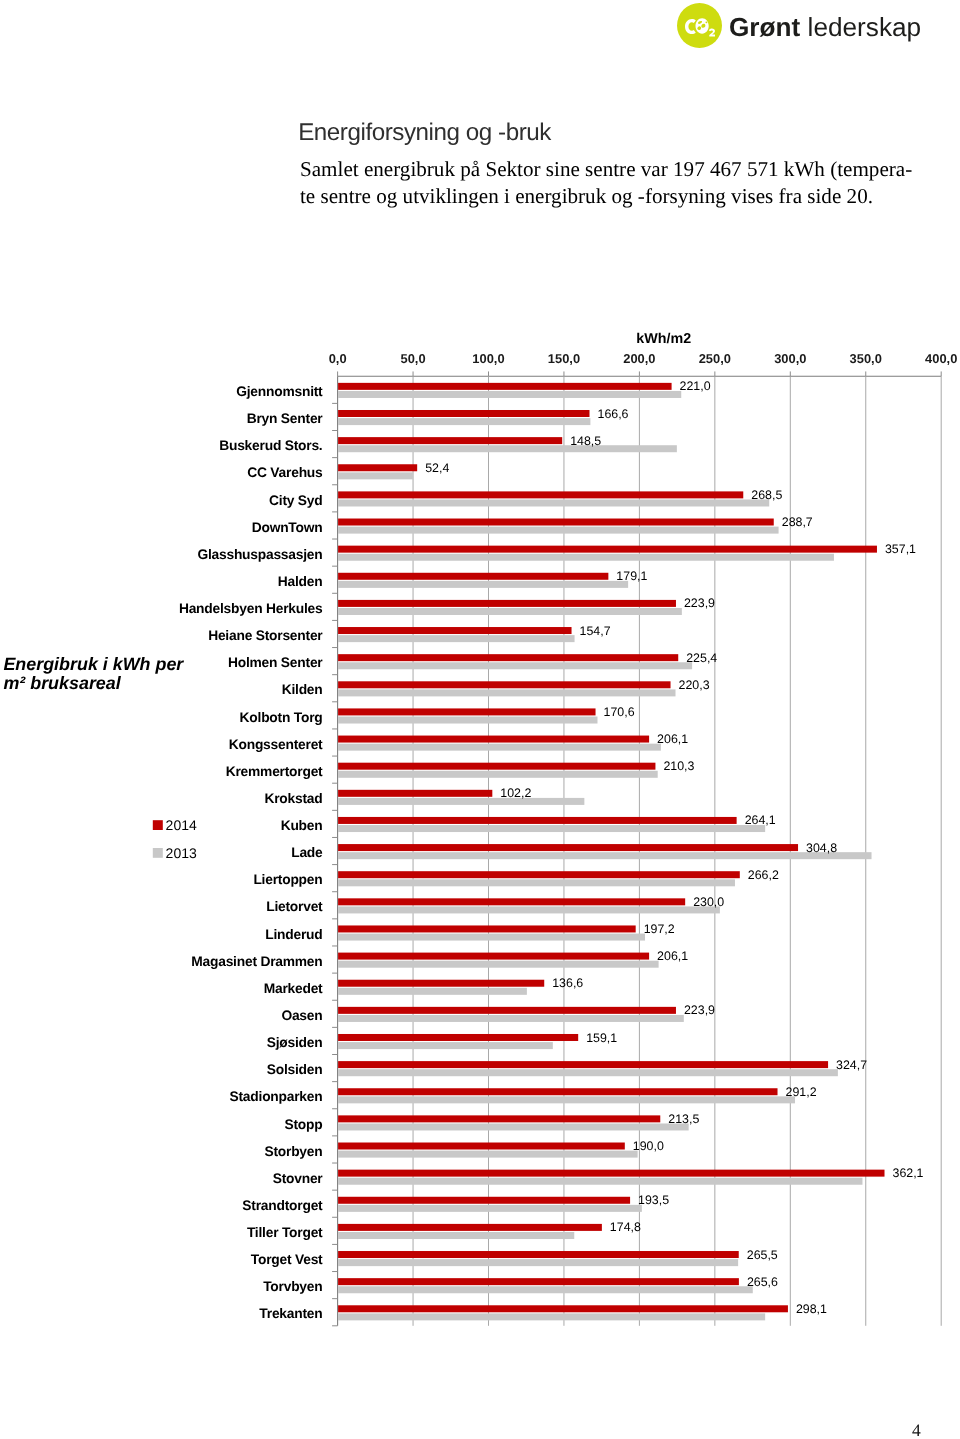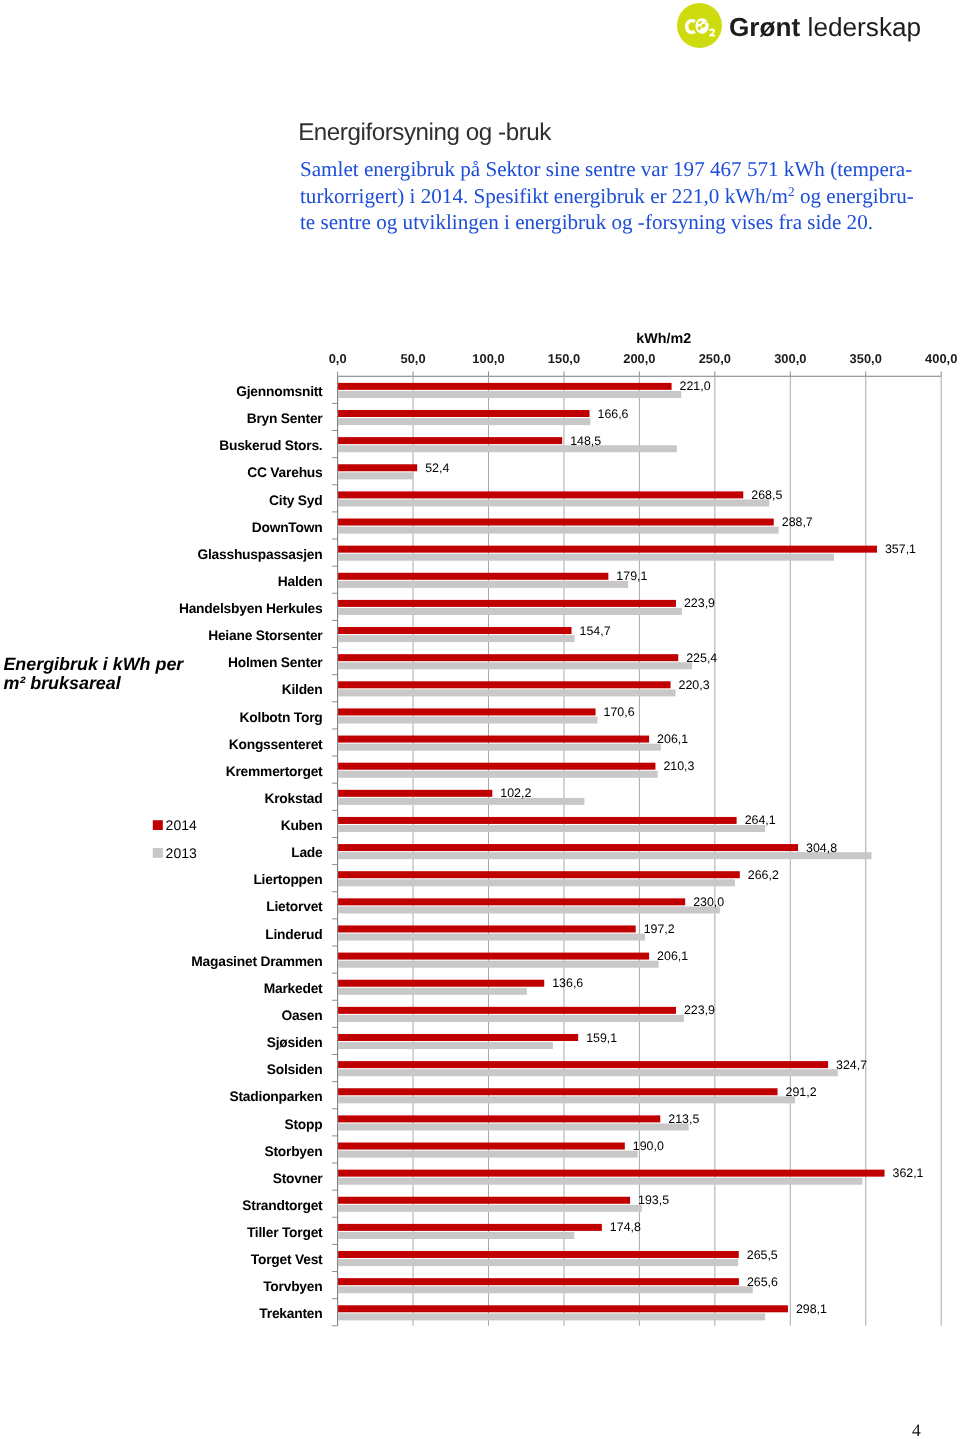--- a/index.html
+++ b/index.html
@@ -14,21 +14,21 @@
   #brand .wordmark{position:absolute;left:52px;top:0;height:45px;line-height:48.4px;
        font-size:26.2px;color:#1d1d1b;white-space:nowrap;letter-spacing:0px;}
   #brand .wordmark .b{font-weight:700;}
   #brand .wordmark .l{font-weight:400;}
 
   
   #title{position:absolute;left:298.2px;top:121.2px;font-size:24.2px;color:#2f2f2f;
          font-weight:400;margin:0;line-height:24px;letter-spacing:-0.45px;text-align:center;}
   #body{position:absolute;left:300px;top:156.3px;width:620px;
         font-family:"Liberation Serif",serif;font-size:21.12px;line-height:26.5px;
-        color:#1d4ed8;}
+        color:#000000;}
   #body .ln{white-space:nowrap;}
   #body sup{font-size:0.63em;vertical-align:0.56em;line-height:0;}
 
   
   #chart{position:absolute;left:0;top:0;width:960px;height:1439px;}
   .axt{font-family:"Liberation Sans",sans-serif;font-size:12.9px;font-weight:700;fill:#1a1a1a;}
   .cat{font-family:"Liberation Sans",sans-serif;font-size:13.8px;font-weight:700;fill:#000;
        letter-spacing:-0.22px;}
   .dl{font-family:"Liberation Sans",sans-serif;font-size:12.4px;fill:#000;}
   .ttl{font-family:"Liberation Sans",sans-serif;font-size:14.3px;font-weight:700;fill:#000;}
@@ -62,21 +62,20 @@
           <path d="M29.5 18.4c0.7 0.1 1.1 1.0 0.6 1.5-0.5 0.5-1.5 0.2-1.6-0.5-0.1-0.6 0.4-1.1 1.0-1.0z" class="cut" fill="#CEDC0F"></path>
         </g>
       </svg>
     </span>
     <span class="wordmark"><span class="b">Grønt</span> <span class="l">lederskap</span></span>
   </div>
 
   <h1 id="title">Energiforsyning og -bruk</h1>
   <div id="body">
       <div class="ln">Samlet energibruk på Sektor sine sentre var 197 467 571 kWh (tempera-</div>
-      <div class="ln">turkorrigert) i 2014. Spesifikt energibruk er 221,0 kWh/m<sup>2</sup> og energibru-</div>
       <div class="ln">te sentre og utviklingen i energibruk og -forsyning vises fra side 20.</div>
     </div>
 
   <div id="chart">
     <svg id="chartsvg" width="960" height="1439">
         <line x1="337.6" y1="376.25" x2="941.2" y2="376.25" stroke="#7d7d7d" stroke-width="1.1"></line>
         <line x1="337.6" y1="376.25" x2="337.6" y2="1325.8" stroke="#7d7d7d" stroke-width="1.1"></line>
         <line x1="413.05" y1="376.25" x2="413.05" y2="1325.8" stroke="#a9a9a9" stroke-width="1"></line>
         <line x1="488.5" y1="376.25" x2="488.5" y2="1325.8" stroke="#a9a9a9" stroke-width="1"></line>
         <line x1="563.95" y1="376.25" x2="563.95" y2="1325.8" stroke="#a9a9a9" stroke-width="1"></line>

